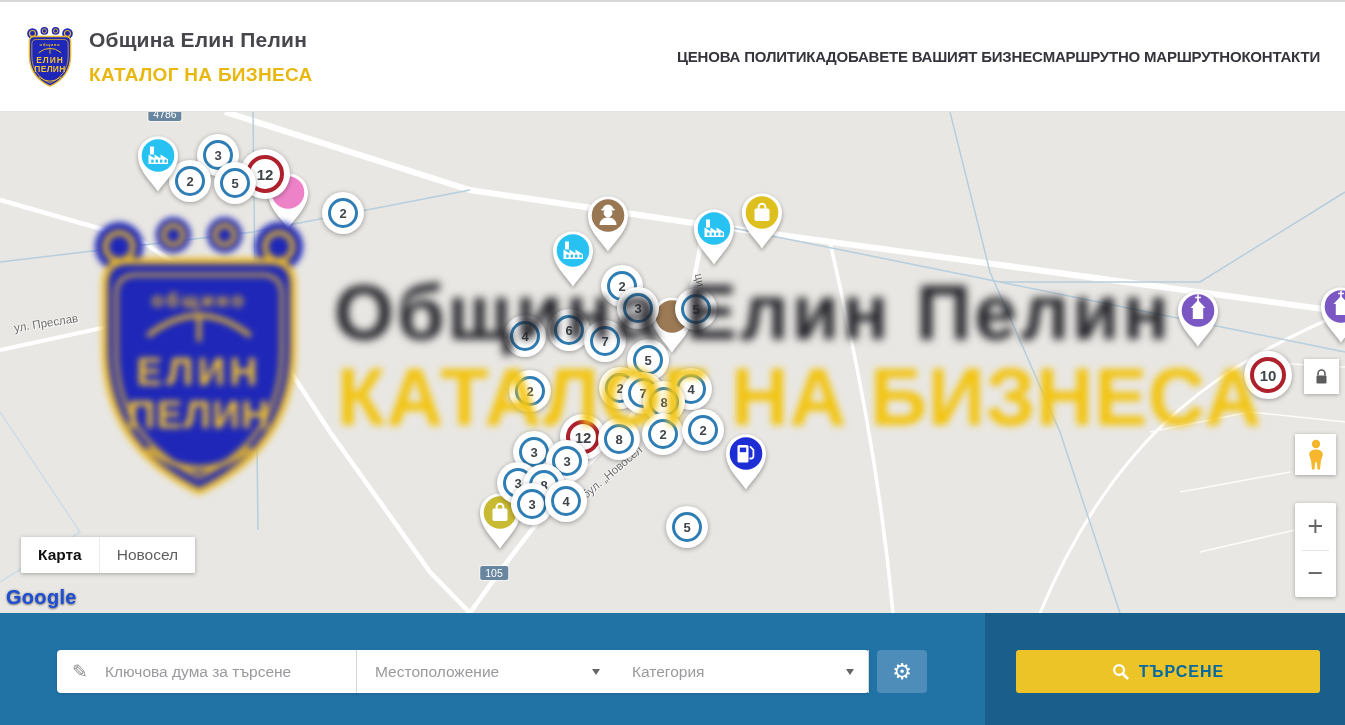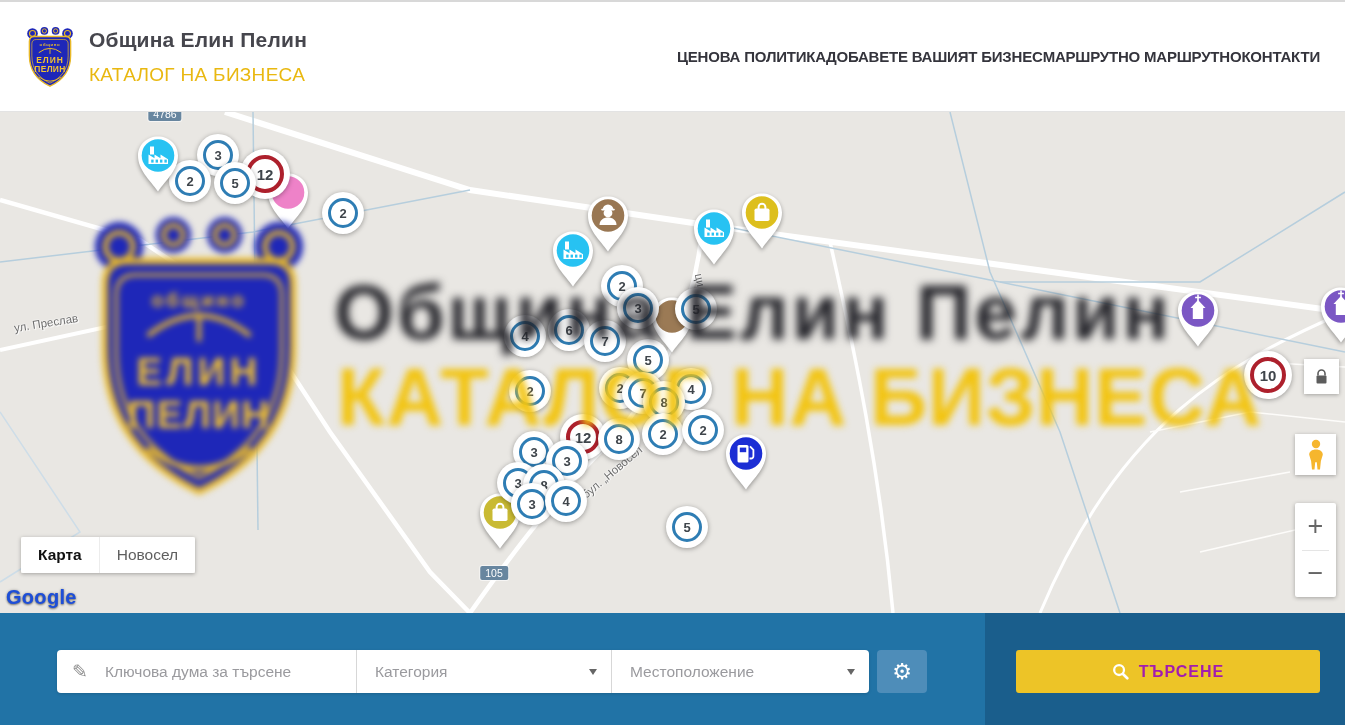--- a/index.html
+++ b/index.html
@@ -5,21 +5,21 @@
   html,body{margin:0;padding:0;background:#fff;font-family:"Liberation Sans",sans-serif;}
   .page{position:relative;width:1345px;height:725px;overflow:hidden;background:#fff;}
 
   
   .hdr{position:absolute;left:0;top:0;width:1345px;height:112px;background:#fff;
        border-top:2px solid #d8d8d8;border-bottom:1px solid #e3e3e3;box-sizing:border-box;
        display:flex;align-items:center;justify-content:space-between;padding:0 25px;}
   .brand{display:flex;align-items:center;gap:14px;cursor:pointer;}
   .emblem{width:50px;height:62px;}
   .brand-title{font-size:21px;font-weight:bold;color:#46464d;letter-spacing:.2px;}
-  .brand-sub{font-size:19px;font-weight:normal;color:#e9b810;letter-spacing:.3px;margin-top:12px;}
+  .brand-sub{font-size:19px;font-weight:bold;color:#e9b810;letter-spacing:.3px;margin-top:12px;}
   .nav{display:flex;align-items:center;}
   .nav a{font-size:15px;font-weight:bold;color:#34343c;text-decoration:none;letter-spacing:-.2px;cursor:pointer;}
 
   
   .map{position:absolute;left:0;top:112px;width:1345px;height:501px;background:#e9e7e3;overflow:hidden;}
   .roads{position:absolute;left:0;top:0;z-index:0;}
   .layer{position:absolute;left:0;top:0;width:100%;height:100%;pointer-events:none;}
   #road-labels{z-index:1}#pins-back{z-index:2}#clusters{z-index:3}#pins-front{z-index:4}
   .rlabel{position:absolute;white-space:nowrap;transform:translate(-50%,-50%);}
   .rlabel.street{color:#6e6e6e;font-size:11.5px;text-shadow:0 0 2px #fff,0 0 2px #fff,1px 1px 1px #fff;}
@@ -73,21 +73,21 @@
   .field.loc{width:257px;justify-content:space-between;padding:0 14px 0 18px;cursor:pointer;}
   .pencil{width:46px;text-align:center;color:#8c8c8c;font-size:19px;}
   .field input{flex:1;border:none;outline:none;font-family:"Liberation Sans",sans-serif;font-size:15.5px;color:#555;background:none;}
   .field input::placeholder{color:#9a9a9e;}
   .sel-label{font-size:15.5px;color:#9a9a9e;}
   .caret{width:0;height:0;border-left:4.5px solid transparent;border-right:4.5px solid transparent;border-top:6px solid #666;}
   .gear-btn{position:absolute;left:877px;top:37px;width:50px;height:43px;border:none;border-radius:4px;
             background:#4e8db9;cursor:pointer;display:flex;align-items:center;justify-content:center;}
   .gear{color:#fff;font-size:22px;line-height:1;}
   .search-btn{position:absolute;left:31px;top:37px;width:304px;height:43px;border:none;border-radius:3px;
-              color:#a21caf;font-family:"Liberation Sans",sans-serif;font-size:16px;font-weight:bold;letter-spacing:1px;
+              color:#0369a1;font-family:"Liberation Sans",sans-serif;font-size:16px;font-weight:bold;letter-spacing:1px;
               display:flex;align-items:center;justify-content:center;gap:10px;cursor:pointer;}
 </style>
 </head>
 <body>
 
 <div class="page">
 
   <div class="hdr">
     <div class="brand">
       <div class="emblem" id="header-emblem"><svg viewBox="0 0 80 100" width="100%" height="100%" preserveAspectRatio="none">
@@ -384,26 +384,26 @@
     </div>
   </div>
 
   <div class="searchbar">
     <div class="sb-left" id="sb-left" style="background: rgb(33, 115, 166);">
       <div class="fields">
         <div class="field keyword">
           <span class="pencil">✎</span>
           <input placeholder="Ключова дума за търсене" style="">
         </div>
+        <div class="field loc">
+          <span class="sel-label">Местоположение</span>
+          <span class="caret"></span>
+        </div>
         <div class="field cat">
           <span class="sel-label">Категория</span>
-          <span class="caret"></span>
-        </div>
-        <div class="field loc">
-          <span class="sel-label">Местоположение</span>
           <span class="caret"></span>
         </div>
       </div>
       <button class="gear-btn">
         <span class="gear">⚙</span>
       </button>
     </div>
     <div class="sb-right" id="sb-right" style="background: rgb(26, 94, 140);">
       <button class="search-btn" id="search-btn" style="background: rgb(237, 196, 39);">
         <svg width="17" height="17" viewBox="0 0 18 18">

